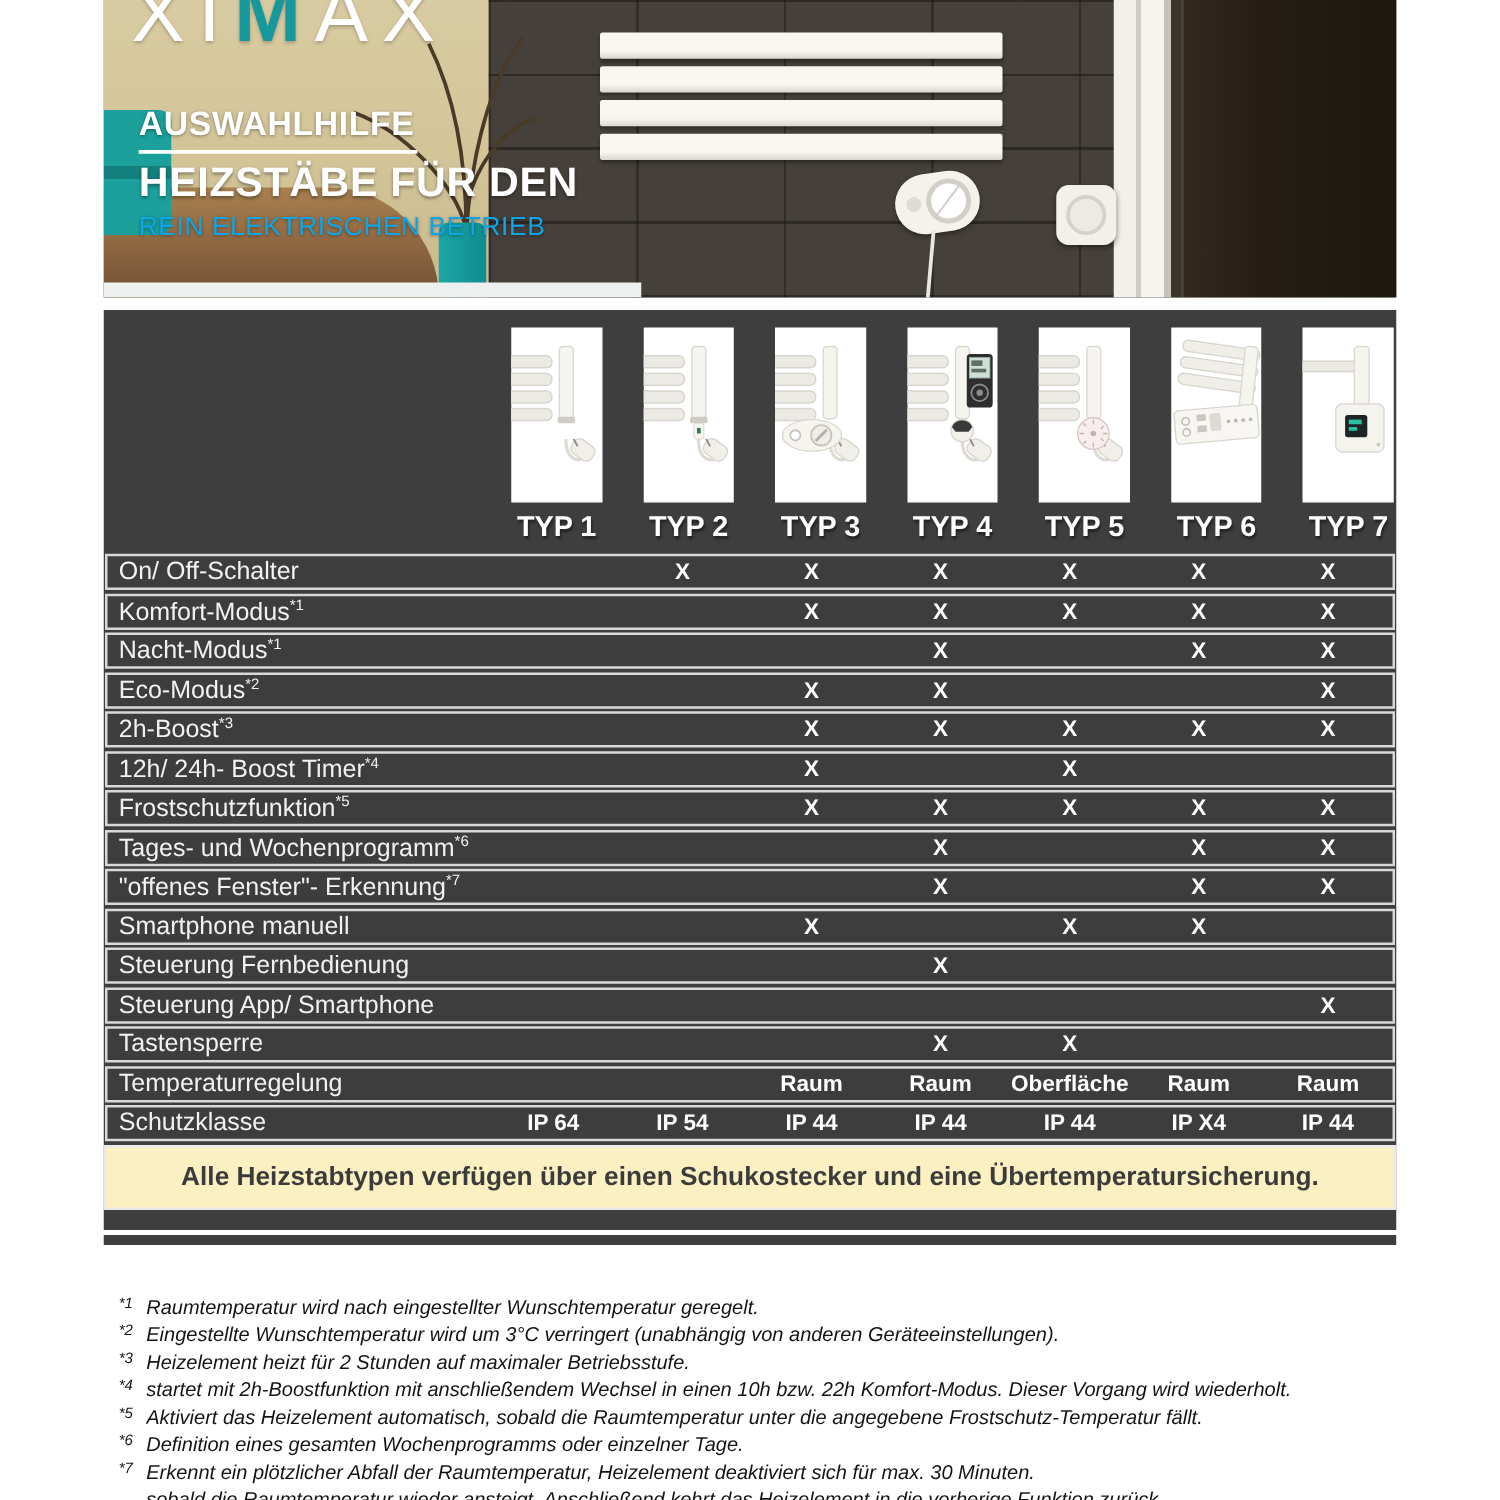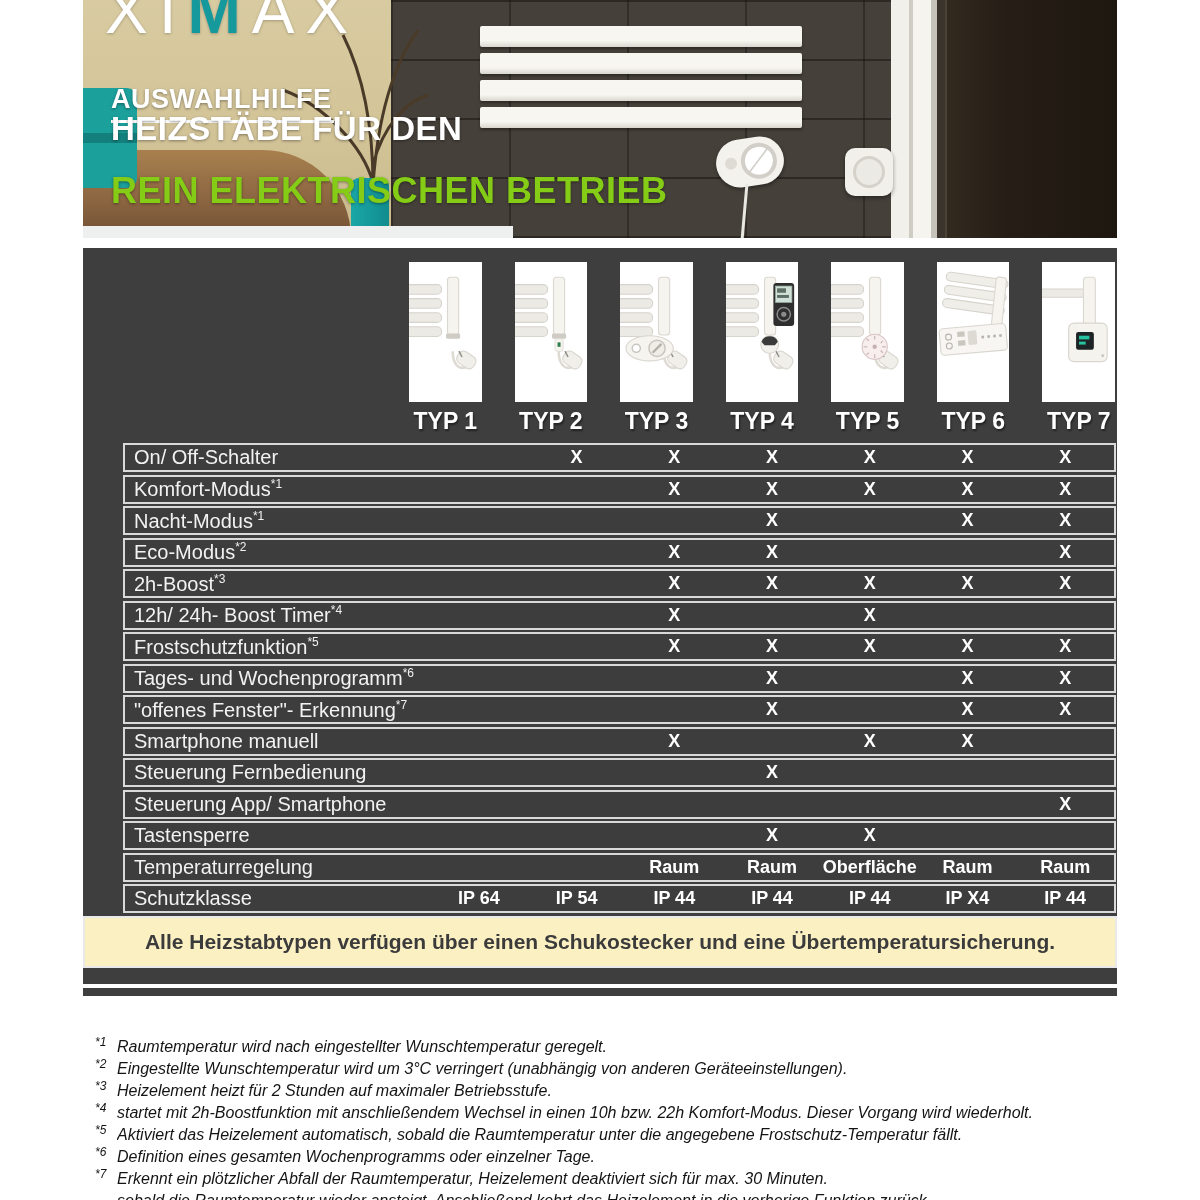--- a/index.html
+++ b/index.html
@@ -39,35 +39,35 @@
   .h-towels{position:absolute;left:0;top:88px;width:54px;height:100px;border-radius:0 10px 10px 0;
           background:linear-gradient(180deg,#1ba09c 0 45%,#13807e 45% 55%,#1ba09c 55%);}
   .h-vase{position:absolute;left:268px;top:178px;width:38px;height:60px;border-radius:8px 8px 12px 12px;
           background:linear-gradient(90deg,#1ba6a6,#108c8e);}
   .h-branches{position:absolute;left:140px;top:5px;}
   .logo{position:absolute;left:22px;top:-26px;font-size:64px;letter-spacing:11px;color:#fff;font-weight:normal;
         text-shadow:0 1px 3px rgba(0,0,0,.25);}
   .logo .m{color:#15999c;font-weight:bold;}
   .eyebrow{position:absolute;left:28px;top:84px;display:inline-block;color:#fff;font-weight:bold;font-size:27px;
         letter-spacing:.5px;border-bottom:3px solid #fff;padding:0 3px 5px 0;text-shadow:0 1px 3px rgba(0,0,0,.4);}
-  .title1{position:absolute;left:28px;top:110px;color:#fff;font-weight:bold;font-size:33px;letter-spacing:.5px;
+  .title1{position:absolute;left:28px;top:127px;color:#fff;font-weight:bold;font-size:33px;letter-spacing:.5px;
         text-shadow:0 1px 3px rgba(0,0,0,.4);}
-  .title2{position:absolute;left:28px;top:170px;color:#84cc16;font-weight:bold;font-size:36px;letter-spacing:.5px;
+  .title2{position:absolute;left:28px;top:170px;color:#0ea5e9;font-weight:normal;font-size:21px;letter-spacing:.5px;
         text-shadow:0 1px 3px rgba(0,0,0,.4);}
 
   
   .panel{position:absolute;left:83px;top:248px;width:1034px;height:736px;background:#3e3e3e;box-sizing:border-box;
          padding-top:14px;}
   .cols{margin-left:302px;margin-right:2px;display:flex;gap:9px;}
   .pcol{flex:1;padding-left:24px;}
   .photo{height:140px;background:#fff;}
   .photo svg{display:block;}
   .typ{height:36px;line-height:38px;text-align:center;color:#fff;font-weight:bold;font-size:23px;
        text-shadow:1px 2px 2px rgba(0,0,0,.45);}
-  .rows{padding:0 1px;margin-top:5px;margin-left:39px;}
+  .rows{padding:0 1px;margin-top:5px;}
   .row{display:flex;align-items:center;height:29px;margin-bottom:2.5px;background:#3d3d3d;
        border:2px solid #d9d9d9;box-sizing:border-box;}
   .rlabel{width:296px;padding-left:9px;color:#f2f2f2;font-size:20px;white-space:nowrap;}
   .rlabel sup{font-size:12px;}
   .rcells{flex:1;display:flex;height:100%;align-items:center;}
   .cell{flex:1;text-align:center;color:#fff;font-weight:bold;font-size:18px;}
   .note{margin-top:3px;height:52px;background:#fbf0c2;border:2px solid #e9e9e9;box-sizing:border-box;
         text-align:center;line-height:48px;color:#3b3b3b;font-weight:bold;font-size:21px;}
   .divider{position:absolute;left:83px;top:988px;width:1034px;height:8px;background:#3e3e3e;}
 

